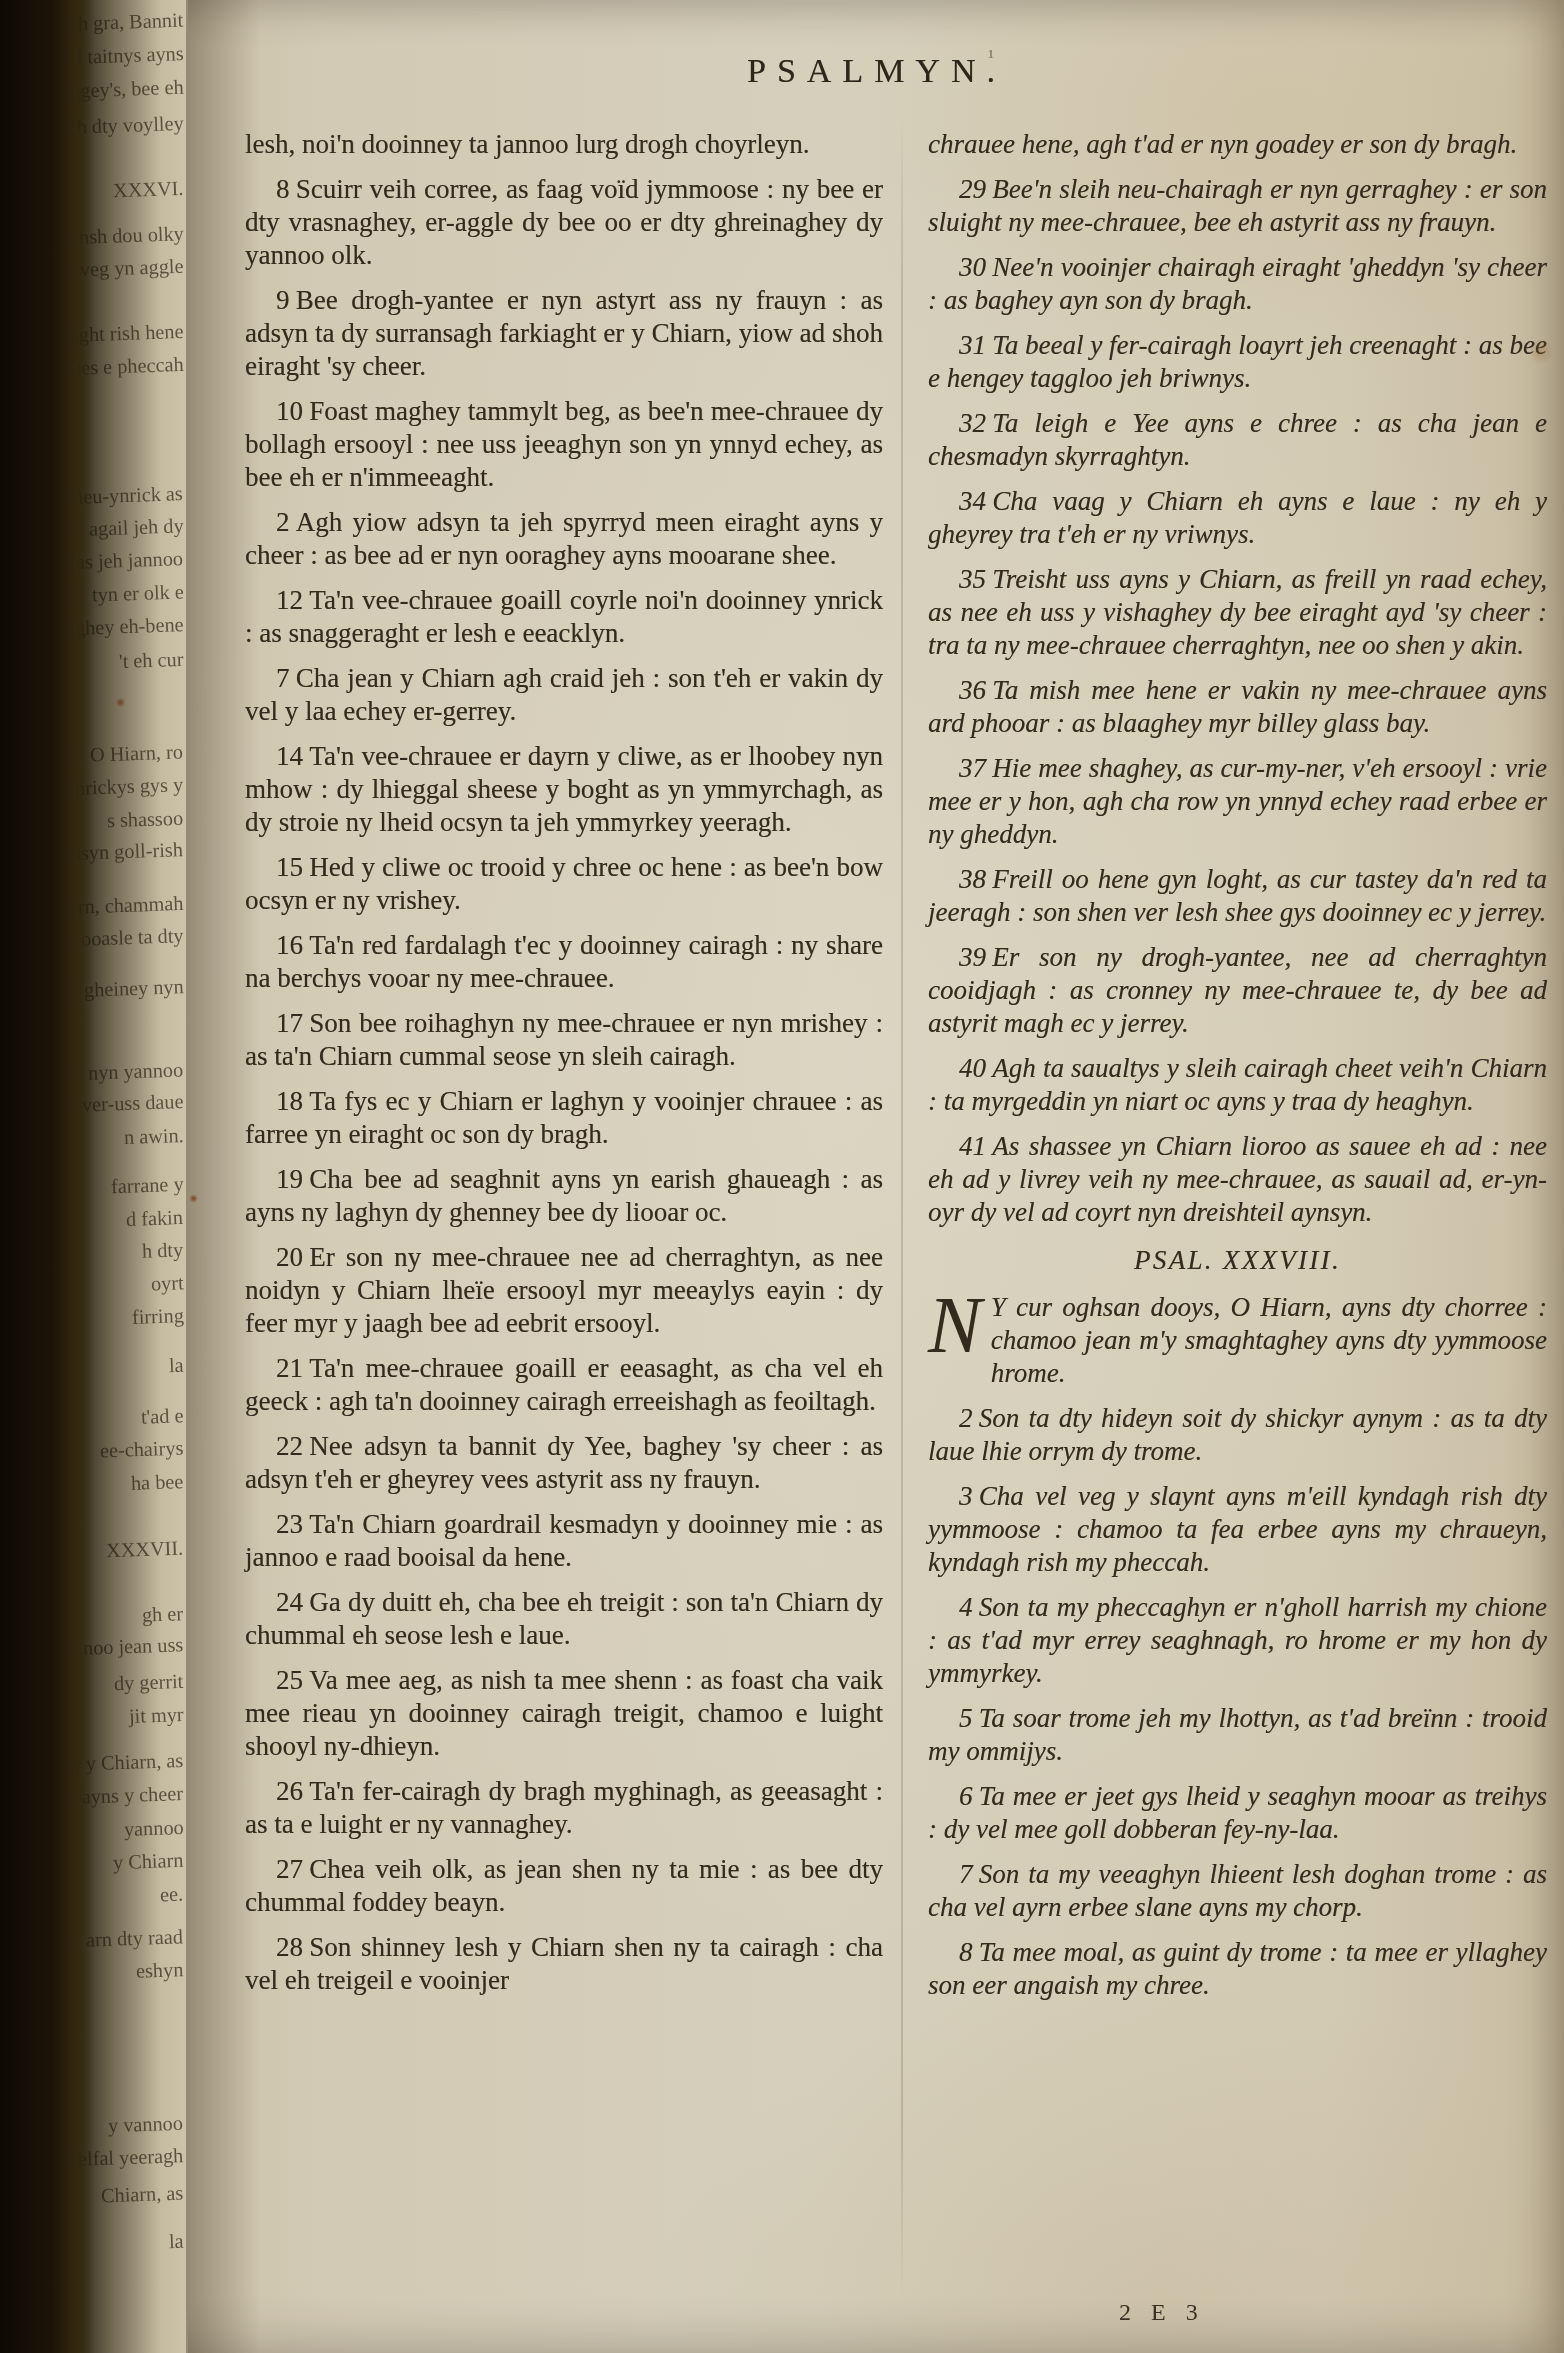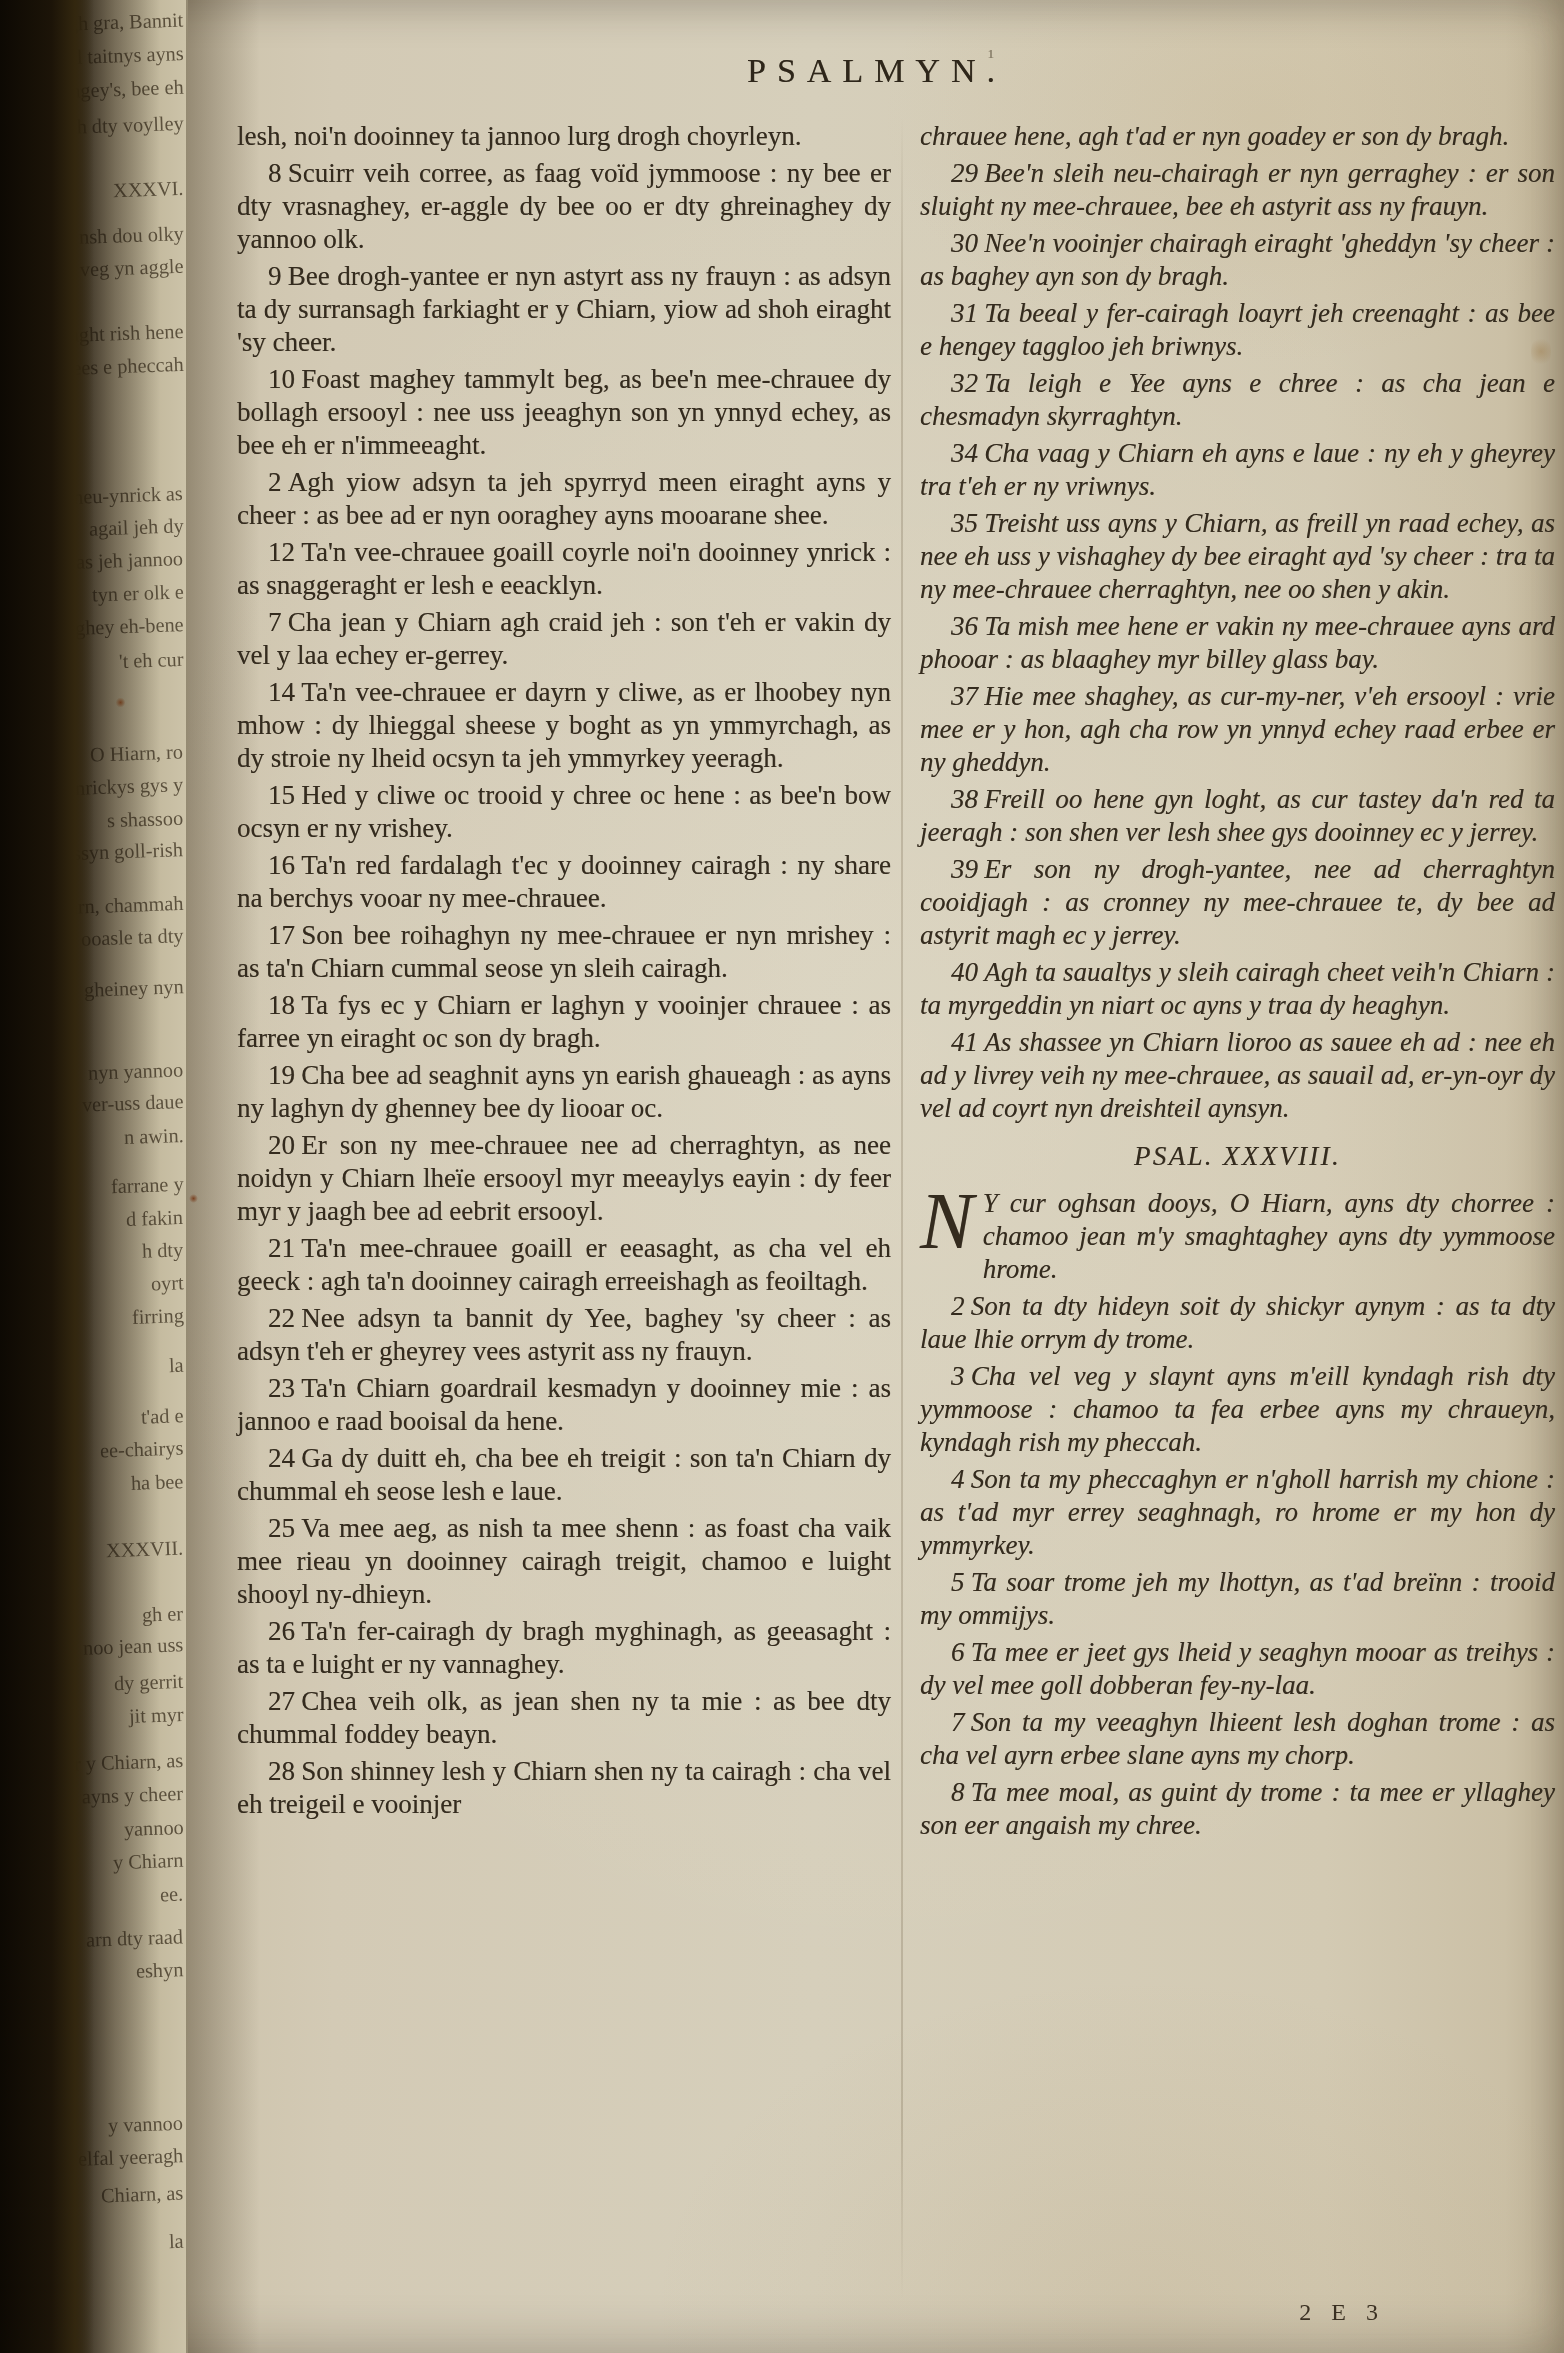--- a/index.html
+++ b/index.html
@@ -78,40 +78,40 @@
   
   .col{
     position:absolute;top:116px;
     text-align:justify;
     font-size:27px;line-height:33px;
     color:#342b1e;
     text-shadow:0.3px 0.3px 0.4px rgba(52,43,30,0.45);
   }
   #col-left{left:233px;width:662px;}
   #col-right{left:916px;width:643px;font-style:italic;}
-  .col p{margin:4px;}
+  .col p{margin:12px;}
   .verse{text-indent:31px;}
   .cont{text-indent:0;}
   .vnum{padding-right:6.3px;}
   .psalm-head{
     margin:15px 0 14px 0;
     text-align:center;text-indent:0;
     font-size:27px;font-weight:normal;letter-spacing:2.3px;
   }
   .dropcap-para{text-indent:0;}
   .dropcap{
     float:left;
     font-size:80px;line-height:63px;
     margin:3.1px 9.4px 0 0;
   }
 
   
   .signature{
     position:absolute;left:1119px;top:2299px;width:266px;
-    text-align:right;
+    text-align:left;
     font-size:24px;letter-spacing:7px;
     color:#3a3022;
   }
 
   
   .speck{position:absolute;border-radius:50%;pointer-events:none;}
   .s1{left:116px;top:697px;width:9.4px;height:11px;background:radial-gradient(circle,#6e3f1f 0%,rgba(110,63,31,0) 70%);}
   .s2{left:189px;top:1194px;width:8.6px;height:8.6px;background:radial-gradient(circle,#7a4222 0%,rgba(122,66,34,0) 70%);}
   .s3{left:1531px;top:336px;width:20.3px;height:31px;background:radial-gradient(circle,rgba(150,110,55,0.35) 0%,rgba(150,110,55,0) 70%);}
 </style>

